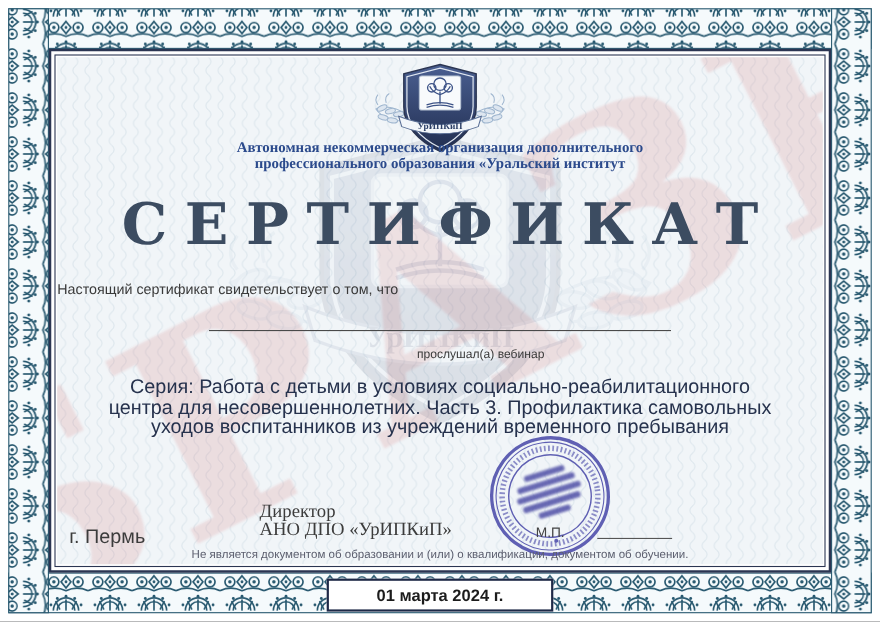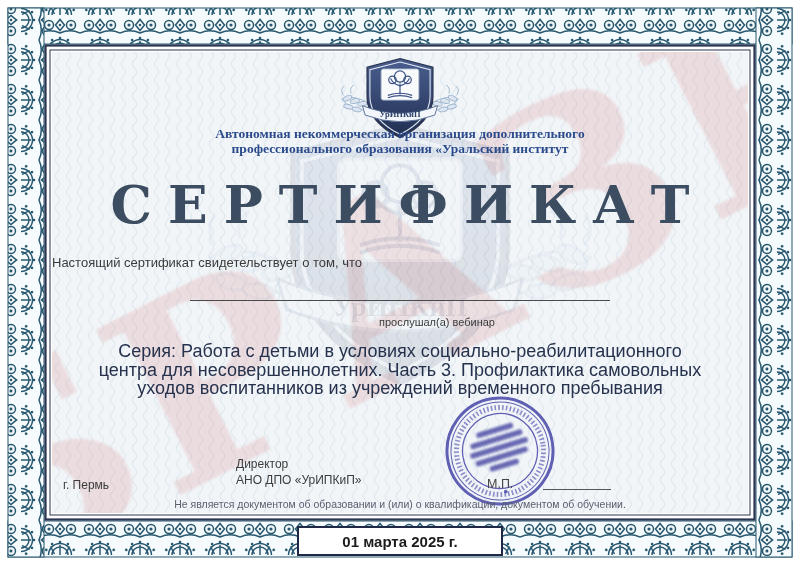--- a/index.html
+++ b/index.html
@@ -43,22 +43,22 @@
   .recipient-line { position:absolute; top:248px; left:50%;
     transform:translateX(-50%); width:420px; border-top:1.6px solid #4a4a4a; }
   .action { position:absolute; top:264px; left:0; width:100%;
     text-align:center; font-size:11px; color:#3a3a3a;margin-left:37px; }
   .course { position:absolute; top:290px; left:0; width:100%;
     text-align:center; font-size:18px; font-weight:normal;
     line-height:18.5px; color:#26324d; }
   .stamp-wrap { position:absolute; left:390px; top:341px; width:116px; height:116px;
     transform:rotate(-8deg); opacity:0.88; }
   .director { position:absolute; left:184px; top:405px;
-    font-size:12px; line-height:15.5px; color:#3c3c3c; }
-  .city { position:absolute; left:11px; top:426px; font-size:12px; color:#3c3c3c; }
+    font-size:17px; line-height:15.5px; color:#3c3c3c;font-family:Liberation Serif, serif; }
+  .city { position:absolute; left:11px; top:426px; font-size:18px; color:#3c3c3c; }
   .seal-label { position:absolute; left:435px; top:425px; font-size:12.5px; color:#444; }
   .sig-line { position:absolute; left:491px; top:437px; width:68px;
     border-top:1.3px solid #555; }
   .disclaimer { position:absolute; top:446px; left:0; width:100%;
     text-align:center; font-size:10.5px; color:#5b5e6e; }
   .date-box {
     position:absolute; left:50%; top:526px; transform:translateX(-50%);
     width:206px; height:30px; background:#ffffff; border:2px solid #1e2947;
     z-index:4; display:flex; align-items:center; justify-content:center;
     font-size:15px; font-weight:bold; color:#1c1c1c;
@@ -250,16 +250,16 @@
     </defs>
     <rect x="8" y="8" width="784" height="36" fill="url(#ornH)" stroke="#27586f" stroke-width="1"></rect>
     <rect x="8" y="521" width="784" height="36" fill="url(#ornH)" stroke="#27586f" stroke-width="1"></rect>
     <rect x="8" y="8" width="36" height="549" fill="url(#ornV)" stroke="#27586f" stroke-width="1"></rect>
     <rect x="756" y="8" width="36" height="549" fill="url(#ornV)" stroke="#27586f" stroke-width="1"></rect>
     <rect x="45.5" y="45.5" width="709" height="474" fill="none" stroke="#2b3552" stroke-width="2.2"></rect>
     <rect x="50" y="50" width="700" height="465" fill="none" stroke="#2b3552" stroke-width="1"></rect>
   </svg>
 
   <div class="date-box">
-    <span>01 марта 2025 г.</span>
+    <span>01 марта 2024 г.</span>
   </div>
 
 </div>
 
 </body></html>

